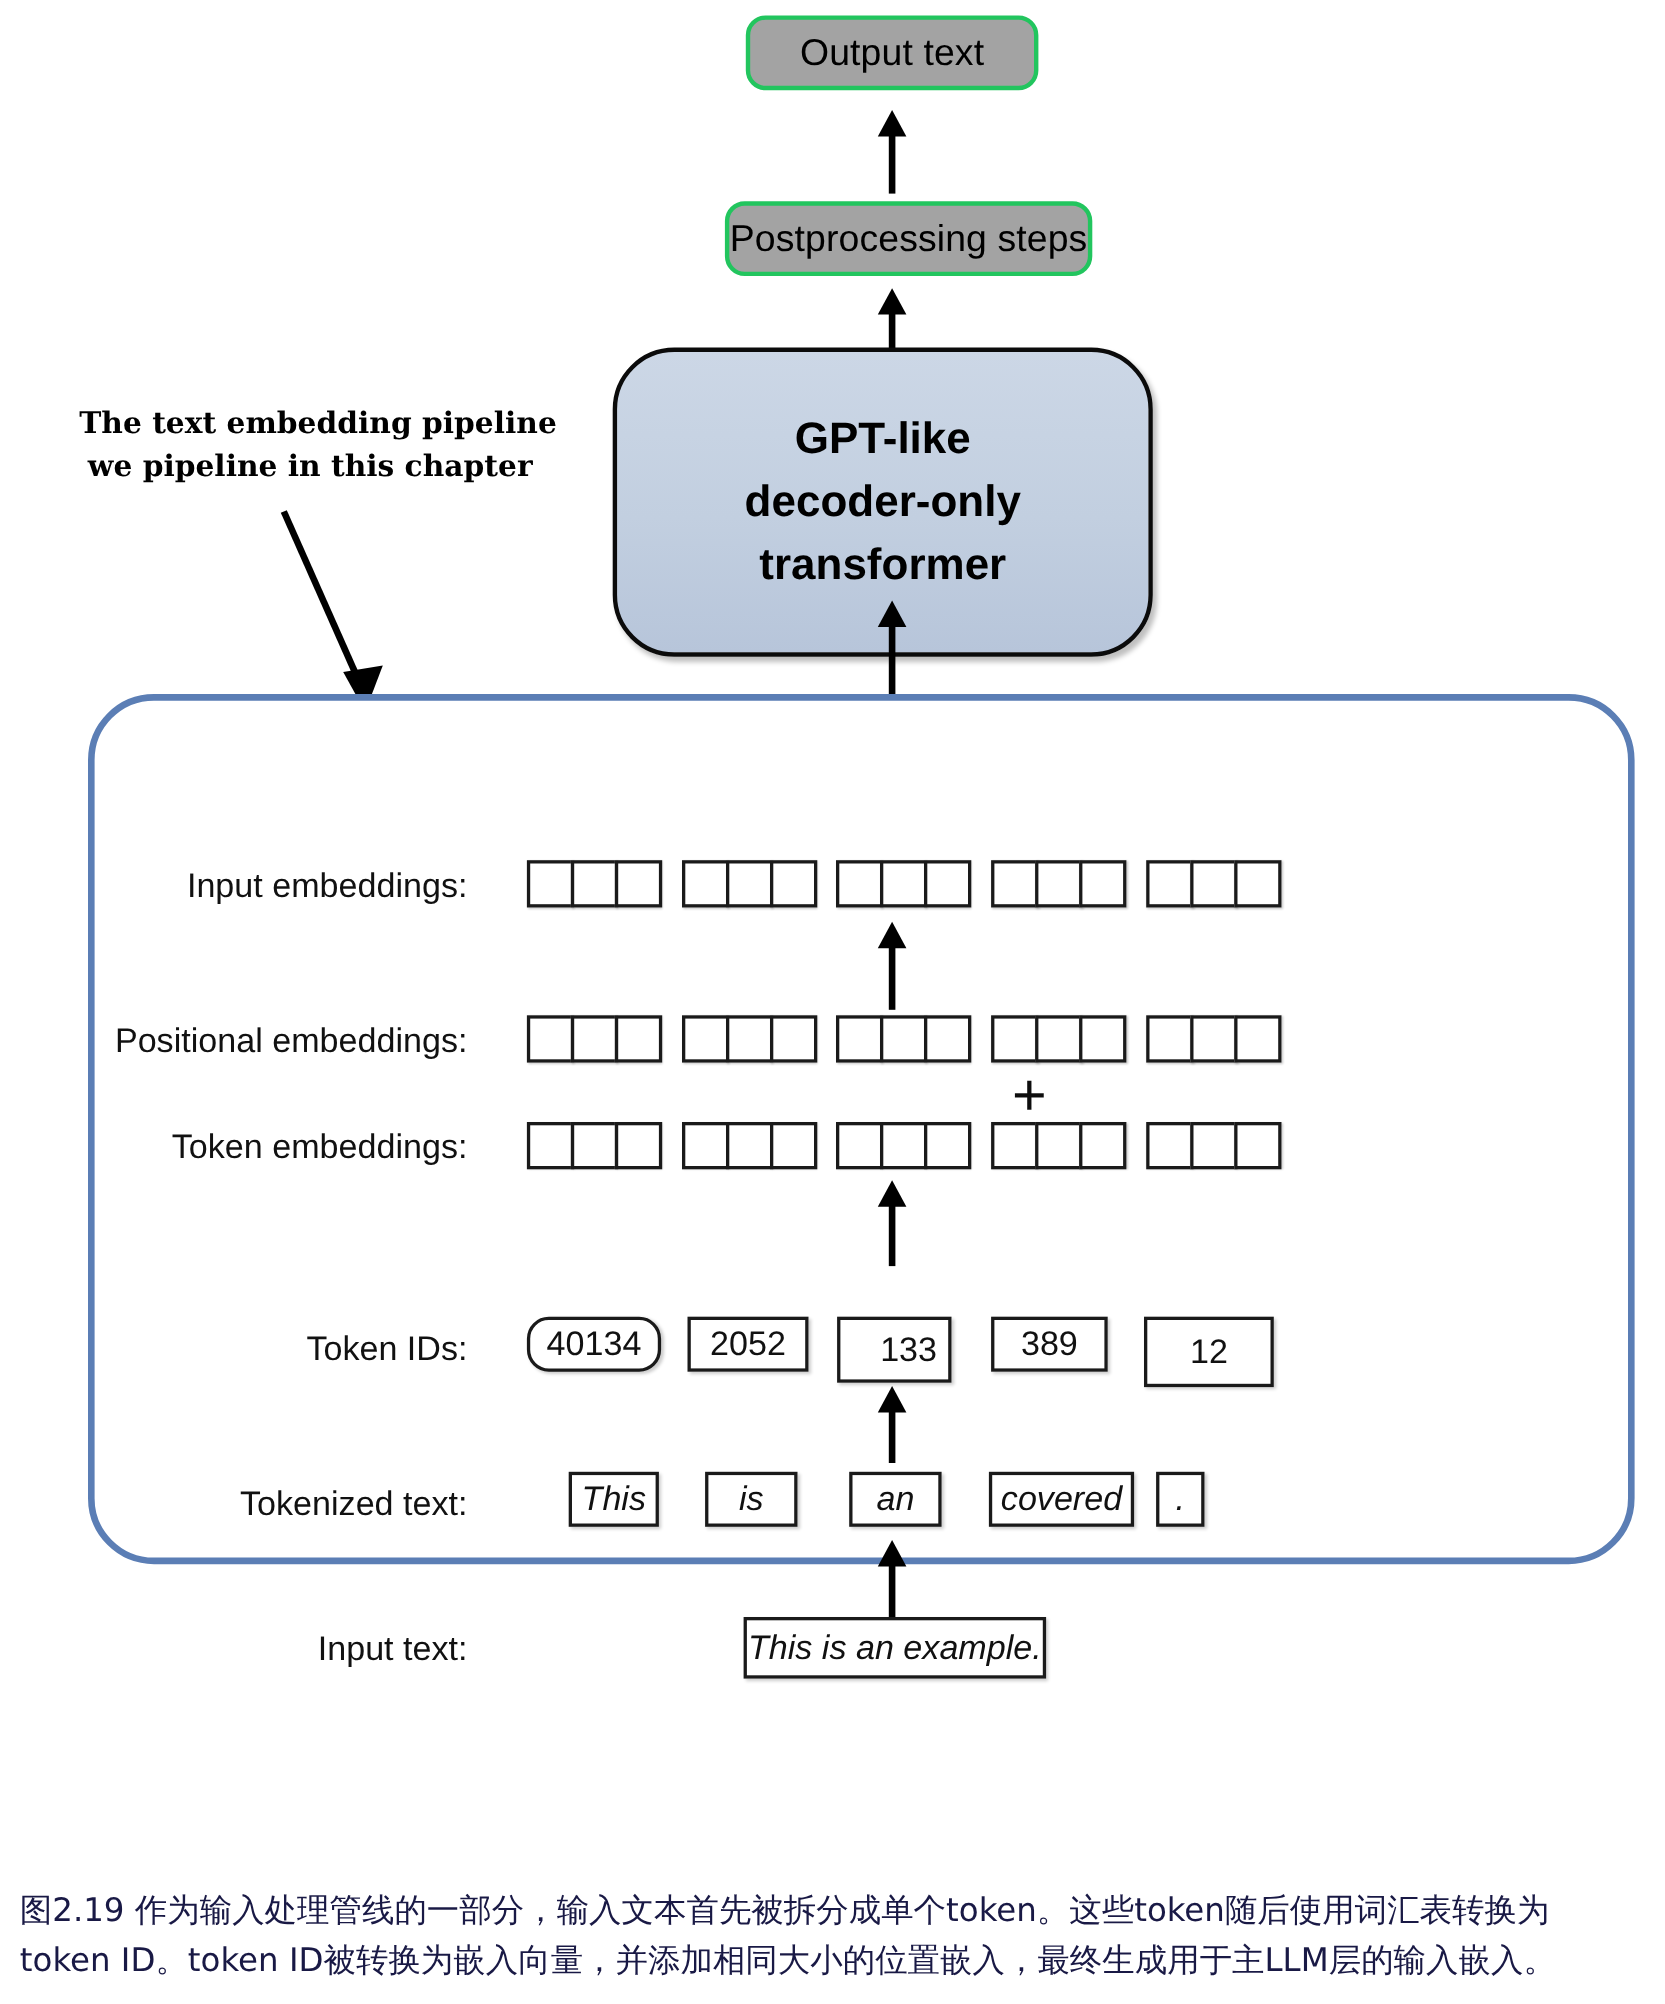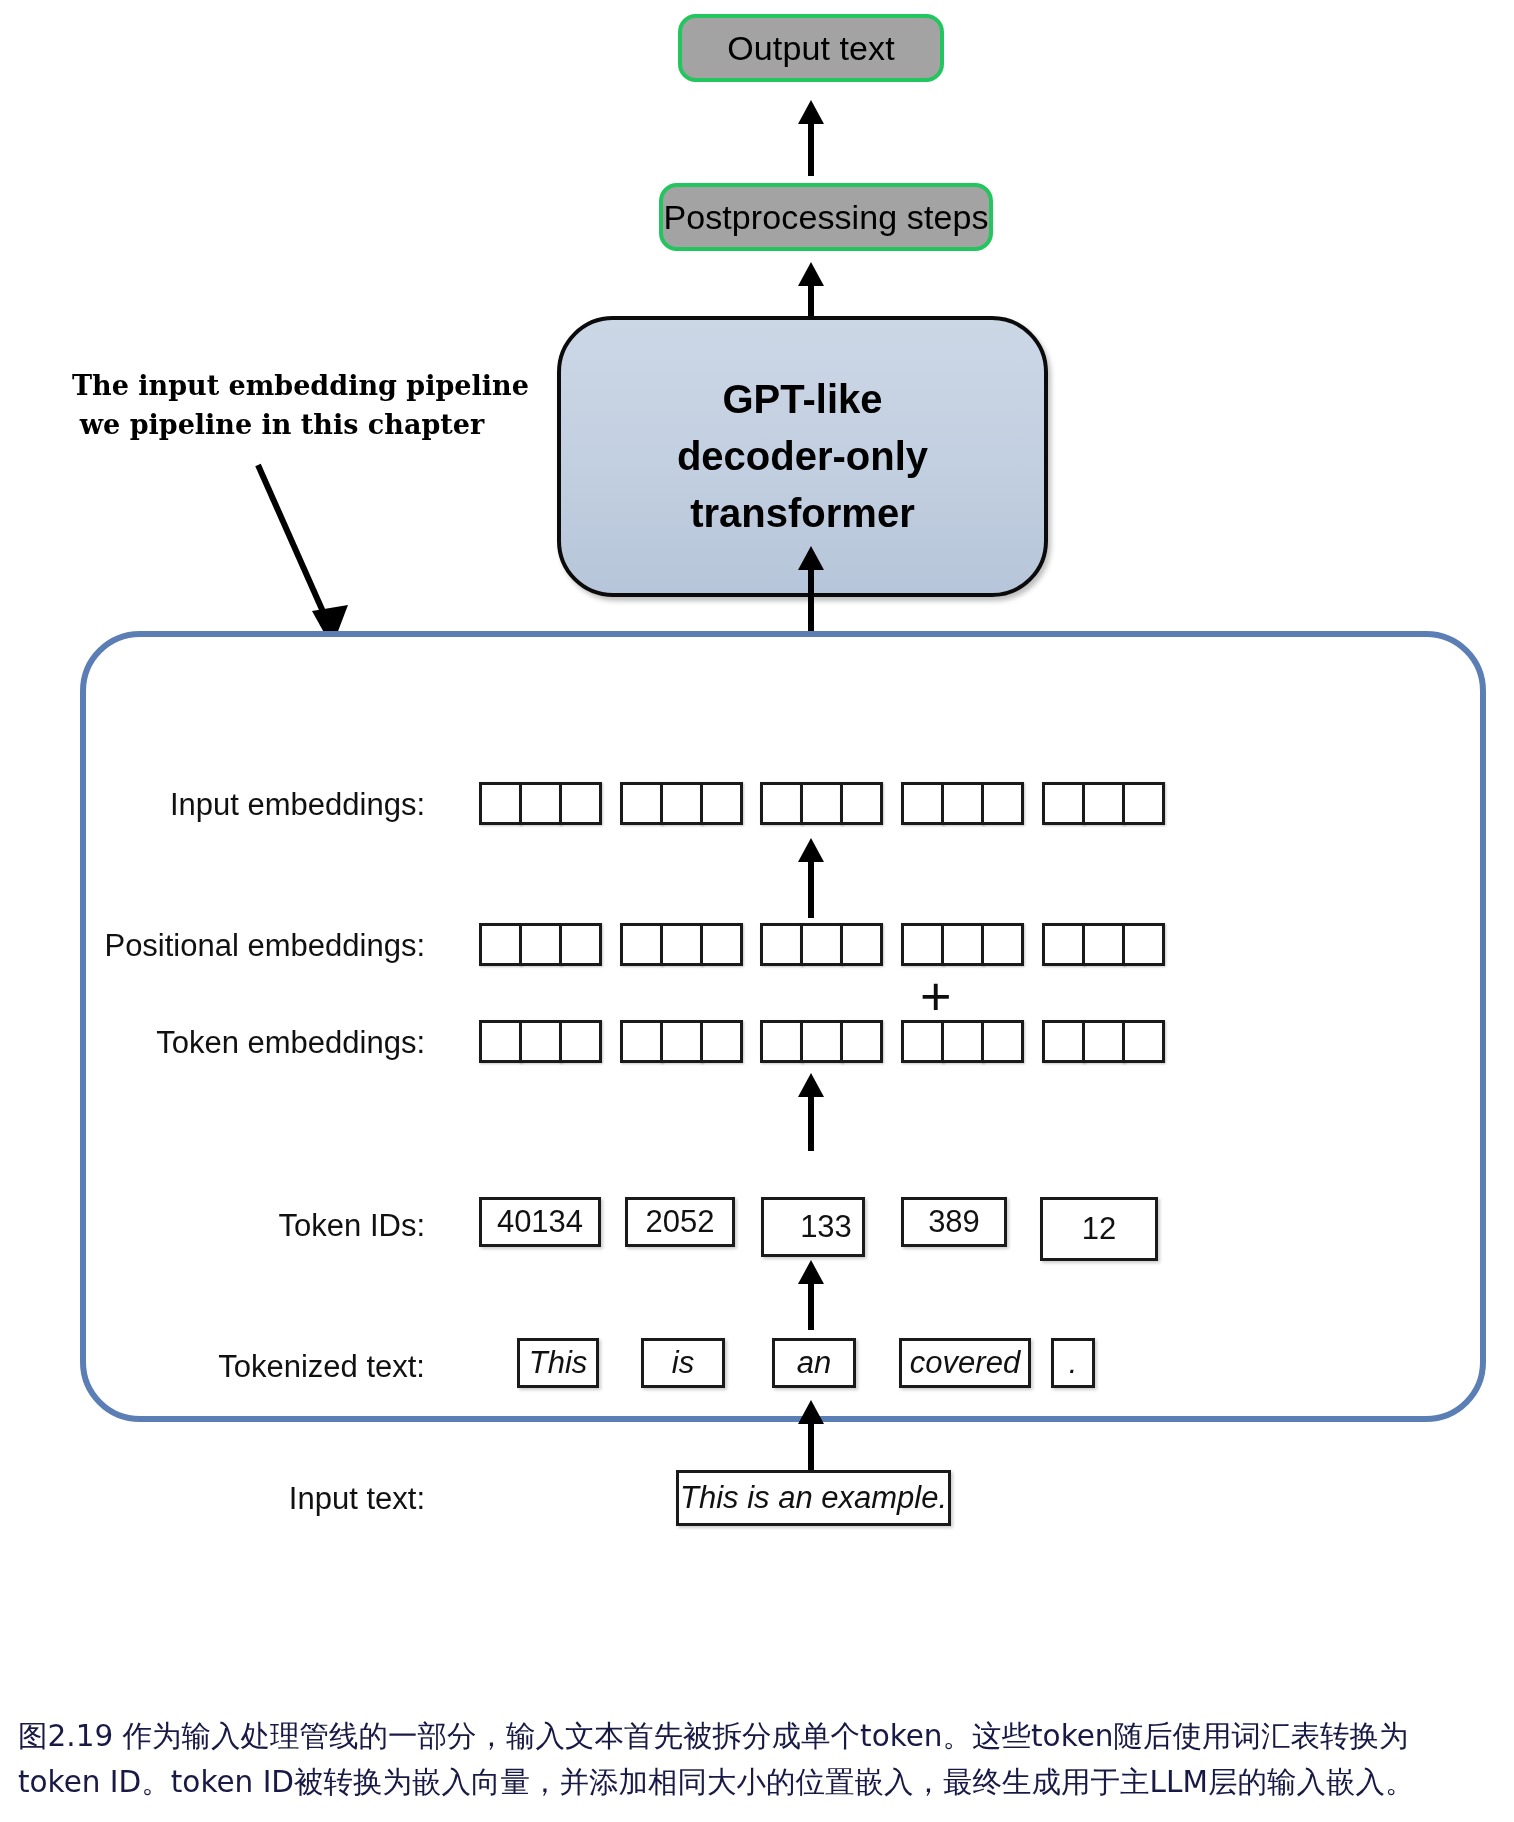--- a/index.html
+++ b/index.html
@@ -212,21 +212,21 @@
     <span class="gpt-line">decoder-only</span>
     <span class="gpt-line">transformer</span>
   </div>
 
   <div class="v-arrow" style="left:798px; top:546px; height:146px;">
     <div class="head"></div>
     <div class="shaft"></div>
   </div>
 
   <div id="annotation">
-    <span class="an-line">The input embedding pipeline</span>
+    <span class="an-line">The text embedding pipeline</span>
     <span class="an-line">we pipeline in this chapter</span>
   </div>
 
   <svg id="annotation-arrow" viewBox="0 0 130 200">
     <line x1="18" y1="10" x2="88" y2="168" stroke="#000000" stroke-width="6"></line>
     <polygon points="92,192 72,156 108,150" fill="#000000"></polygon>
   </svg>
 
   <div id="pipeline-container"></div>
 
@@ -321,21 +321,21 @@
     <div class="emb-cell"></div>
   </div>
 
   <div class="v-arrow" style="left:798px; top:1073px; height:78px;">
     <div class="head"></div>
     <div class="shaft"></div>
   </div>
 
   <div class="row-label" style="left:25px; top:1208px;">Token IDs:</div>
 
-  <div class="val-box" style="left:479px; top:1197px; width:122px; height:50px;">40134</div>
+  <div class="val-box" style="left:479px; top:1197px; width:122px; height:50px;border-radius:20px;">40134</div>
   <div class="val-box" style="left:625px; top:1197px; width:110px; height:50px;">2052</div>
   <div class="val-box" style="left:761px; top:1197px; width:104px; height:60px;padding-left:26px;">133</div>
   <div class="val-box" style="left:901px; top:1197px; width:106px; height:50px;">389</div>
   <div class="val-box" style="left:1040px; top:1197px; width:118px; height:64px;">12</div>
 
   <div class="v-arrow" style="left:798px; top:1260px; height:70px;">
     <div class="head"></div>
     <div class="shaft"></div>
   </div>
 

